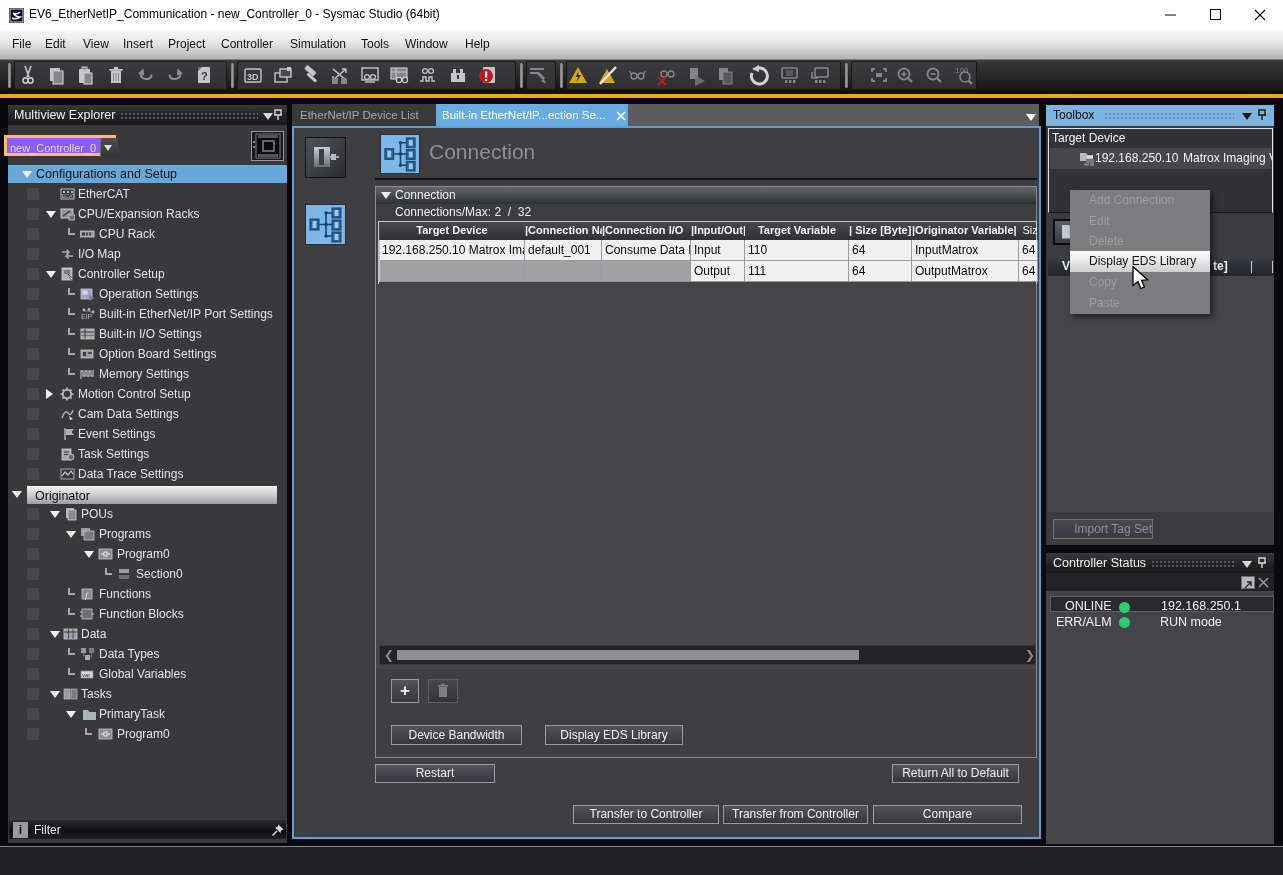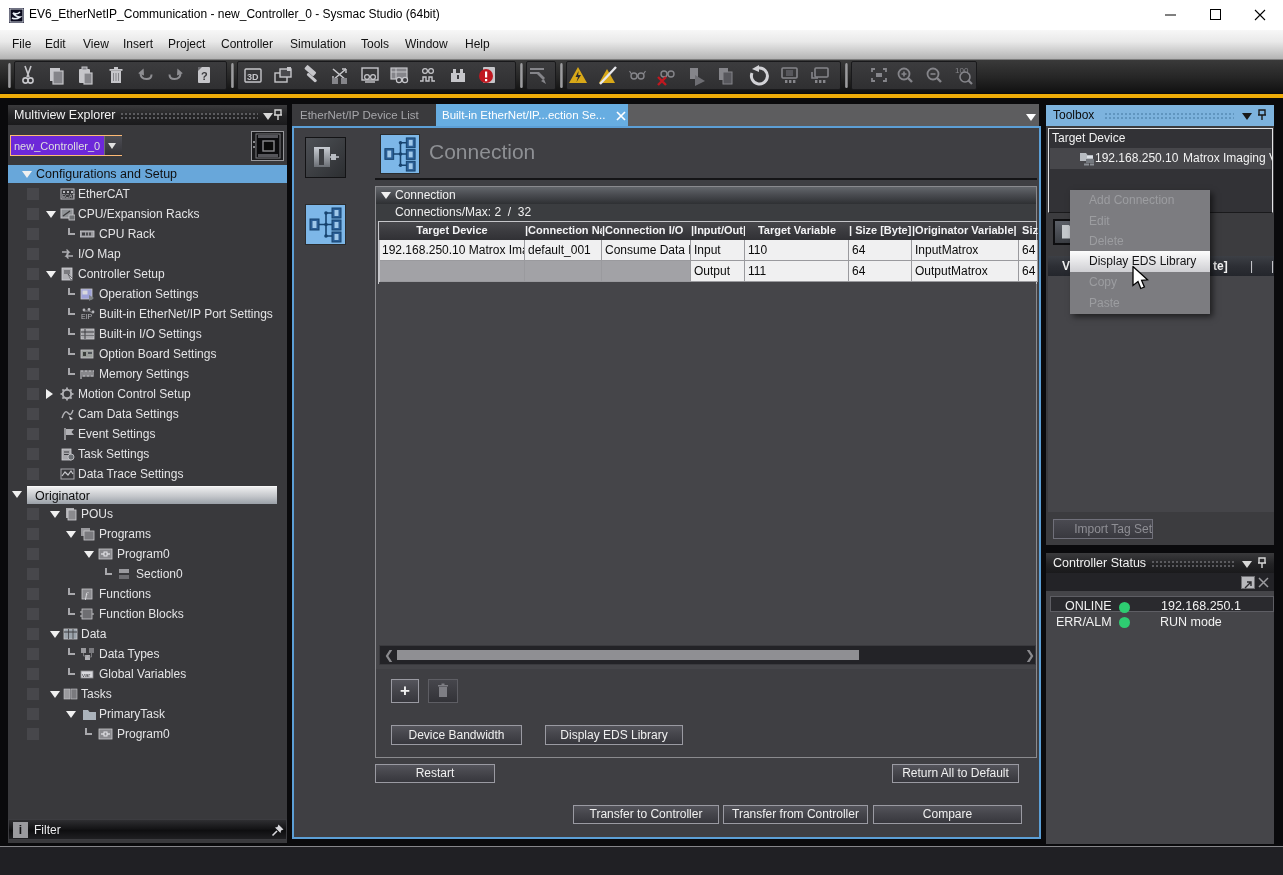--- a/index.html
+++ b/index.html
@@ -284,21 +284,21 @@
   <div class="abs" id="lpanel"></div>
   <div class="abs phead" style="left:8px; top:105px; width:279px; height:20px;">
     <span class="abs" style="left:6px; top:3px;">Multiview Explorer</span>
     <div class="abs dots" style="left:112px; top:7px; width:138px; height:8px;"></div>
     <div class="tri-d" style="left:255px; top:8px; border-top-color:#d8d8d8;"></div>
   </div>
   <svg class="abs" style="left:273px; top:109px;" width="10" height="13" viewBox="0 0 10 13">
     <path d="M2 1 h6 v5 h-6 z M1 6 h8 M5 6 v5" stroke="#d8d8d8" stroke-width="1.4" fill="none"></path>
   </svg>
 
-  <div class="abs" style="left:10px; top:135px; width:112px; height:21px; background:#6d28d9; border:1px solid #fdba74;">
+  <div class="abs" style="left:4px; top:135px; width:112px; height:21px; background:#8b5cf6; border:3px solid #fdba74;">
     <span class="abs" style="left:3px; top:4px; font-size:11px; color:#dededf; white-space:nowrap;">new_Controller_0</span>
     <div class="abs" style="left:93px; top:0; width:18px; height:19px; border-left:1px solid #6e6e72;
       background:linear-gradient(#4e4e54,#333338);"></div>
     <div class="tri-d" style="left:97px; top:7px; border-top-color:#e0e0e0; border-left-width:4px; border-right-width:4px; border-top-width:6px;"></div>
   </div>
   <div class="abs" style="left:251px; top:131px; width:33px; height:30px; background:#1a1a1c; border:1px solid #97979b;">
     <svg width="31" height="28" viewBox="0 0 31 28">
       <rect x="4" y="2" width="24" height="24" fill="#0c0c0e" stroke="#7e7e82" stroke-width="1"></rect>
       <rect x="6" y="3" width="20" height="3" fill="#55555a"></rect>
       <rect x="6" y="22" width="20" height="3" fill="#55555a"></rect>
@@ -698,21 +698,21 @@
 <div class="abs" id="conntable" style="left:0; top:34px; width:662px; height:68px;">
 <div class="abs" style="left:2px; top:0px; width:659px; height:63px; border:1.5px solid #c6c6ca; border-bottom:none;"></div>
 <div class="abs" style="left:3.5px; top:1.5px; width:656px; height:17px; background:linear-gradient(#47474b,#3a3a3e 55%,#313135);"></div>
 <div class="abs" style="left:3px; top:3px; width:146px; font-weight:bold; font-size:11px; color:#f4f4f6; text-align:center; white-space:nowrap; overflow:hidden; position:absolute;">Target Device</div>
 <div class="abs" style="left:149px; top:3px; width:77px; font-weight:bold; font-size:11px; color:#f4f4f6; text-align:left; white-space:nowrap; overflow:hidden; position:absolute;">|Connection Na</div>
 <div class="abs" style="left:226px; top:3px; width:89px; font-weight:bold; font-size:11px; color:#f4f4f6; text-align:left; white-space:nowrap; overflow:hidden; position:absolute;">|Connection I/O</div>
 <div class="abs" style="left:315px; top:3px; width:54px; font-weight:bold; font-size:11px; color:#f4f4f6; text-align:left; white-space:nowrap; overflow:hidden; position:absolute;">|Input/Out|</div>
 <div class="abs" style="left:369px; top:3px; width:104px; font-weight:bold; font-size:11px; color:#f4f4f6; text-align:center; white-space:nowrap; overflow:hidden; position:absolute;">Target Variable</div>
 <div class="abs" style="left:473px; top:3px; width:63px; font-weight:bold; font-size:11px; color:#f4f4f6; text-align:left; white-space:nowrap; overflow:hidden; position:absolute;">| Size [Byte]</div>
 <div class="abs" style="left:536px; top:3px; width:107px; font-weight:bold; font-size:11px; color:#f4f4f6; text-align:left; white-space:nowrap; overflow:hidden; position:absolute;">|Originator Variable|</div>
-<div class="abs" style="left:643px; top:3px; width:19px; font-weight:bold; font-size:11px; color:#f4f4f6; text-align:center; white-space:nowrap; overflow:hidden; position:absolute;">&nbsp;Siz</div>
+<div class="abs" style="left:643px; top:3px; width:19px; font-weight:normal; font-size:11px; color:#f4f4f6; text-align:center; white-space:nowrap; overflow:hidden; position:absolute;">&nbsp;Siz</div>
 <div class="abs" style="left:3px; top:19px; width:146px; height:21px; background:#f0f0f1; border-right:1px solid #9a9a9e; border-bottom:1px solid #9a9a9e; overflow:hidden;">
           <span style="position:absolute; left:3px; top:3px; font-size:12px; color:#0a0a0a; white-space:nowrap;">192.168.250.10 Matrox Ima</span>
         </div>
 <div class="abs" style="left:149px; top:19px; width:77px; height:21px; background:#f0f0f1; border-right:1px solid #9a9a9e; border-bottom:1px solid #9a9a9e; overflow:hidden;">
           <span style="position:absolute; left:3px; top:3px; font-size:12px; color:#0a0a0a; white-space:nowrap;">default_001</span>
         </div>
 <div class="abs" style="left:226px; top:19px; width:89px; height:21px; background:#f0f0f1; border-right:1px solid #9a9a9e; border-bottom:1px solid #9a9a9e; overflow:hidden;">
           <span style="position:absolute; left:3px; top:3px; font-size:12px; color:#0a0a0a; white-space:nowrap;">Consume Data F</span>
         </div>
 <div class="abs" style="left:315px; top:19px; width:54px; height:21px; background:#f0f0f1; border-right:1px solid #9a9a9e; border-bottom:1px solid #9a9a9e; overflow:hidden;">

